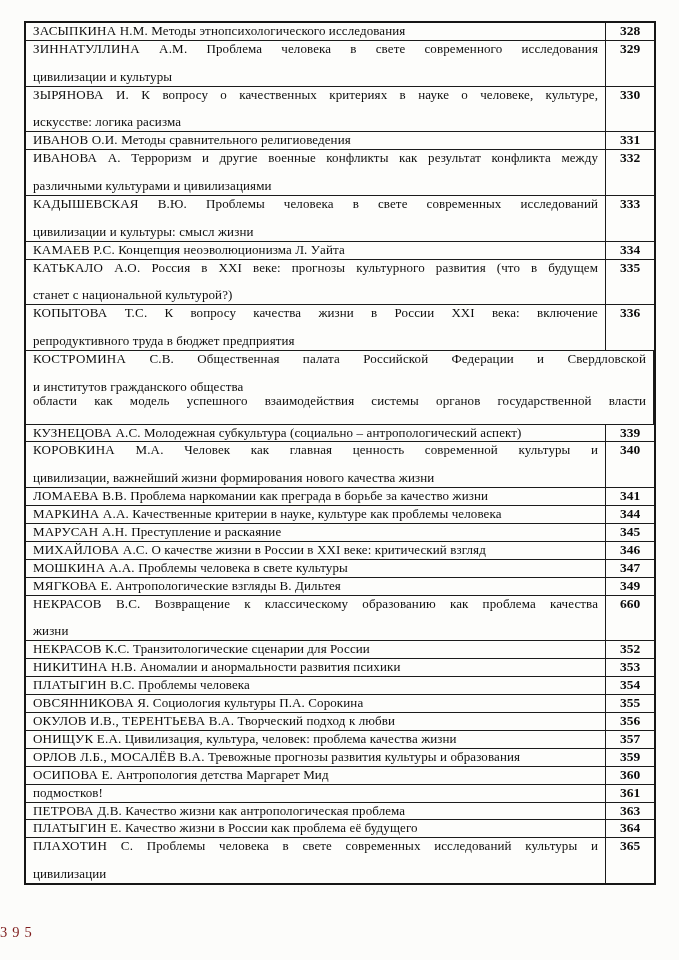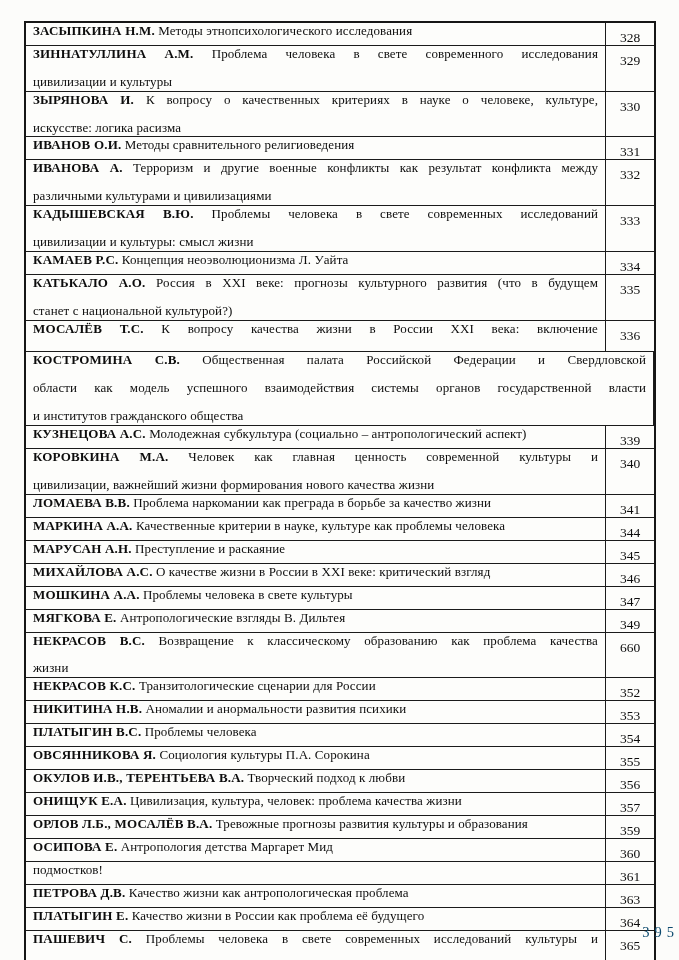--- a/index.html
+++ b/index.html
@@ -50,41 +50,41 @@
   }
   
   .cell-text .line.fill::after {
     content: "";
     display: inline-block;
     width: 100%;
     height: 0;
     vertical-align: top;
   }
   .author {
-    font-weight: bold;
+    font-weight: normal;
     letter-spacing: 0.2px;
   }
   .cell-page {
     flex: 0 0 48px;
     width: 48px;
-    font-weight: normal;
+    font-weight: bold;
     font-size: 13.5px;
     line-height: 14px;
     text-align: center;
-    padding-top: 8px;
+    padding-top: 1px;
   }
   .page-footer {
     position: absolute;
     left: 0;
     right: 0;
     top: 924px;
-    text-align: right;
+    text-align: left;
     font-size: 14.5px;
     letter-spacing: 5px;
-    color: #0c4a6e;
+    color: #7f1d1d;
   }
 </style>
 </head>
 <body>
 
 <div class="scan-page">
   <div class="toc-table" id="toc-table">
       <div class="row">
         <div class="cell-text">
           <span class="line"><span class="author">ЗАСЫПКИНА Н.М.</span> Методы этнопсихологического исследования</span>
@@ -133,29 +133,30 @@
       </div>
       <div class="row">
         <div class="cell-text">
           <span class="line fill"><span class="author">КАТЬКАЛО А.О.</span> Россия в XXI веке: прогнозы культурного развития (что в будущем</span>
           <span class="line">станет с национальной культурой?)</span>
         </div>
         <div class="cell-page">335</div>
       </div>
       <div class="row">
         <div class="cell-text">
-          <span class="line fill"><span class="author">МОСАЛЁВ Т.С.</span> К вопросу качества жизни в России XXI века: включение</span>
+          <span class="line fill"><span class="author">КОПЫТОВА Т.С.</span> К вопросу качества жизни в России XXI века: включение</span>
+          <span class="line">репродуктивного труда в бюджет предприятия</span>
         </div>
         <div class="cell-page">336</div>
       </div>
       <div class="row">
         <div class="cell-text">
           <span class="line fill"><span class="author">КОСТРОМИНА С.В.</span> Общественная палата Российской Федерации и Свердловской</span>
+          <span class="line">и институтов гражданского общества</span>
           <span class="line fill">области как модель успешного взаимодействия системы органов государственной власти</span>
-          <span class="line">и институтов гражданского общества</span>
         </div>
       </div>
       <div class="row">
         <div class="cell-text">
           <span class="line"><span class="author">КУЗНЕЦОВА А.С.</span> Молодежная субкультура (социально – антропологический аспект)</span>
         </div>
         <div class="cell-page">339</div>
       </div>
       <div class="row">
         <div class="cell-text">
@@ -268,20 +269,20 @@
         <div class="cell-page">363</div>
       </div>
       <div class="row">
         <div class="cell-text">
           <span class="line"><span class="author">ПЛАТЫГИН Е.</span> Качество жизни в России как проблема её будущего</span>
         </div>
         <div class="cell-page">364</div>
       </div>
       <div class="row">
         <div class="cell-text">
-          <span class="line fill"><span class="author">ПАШЕВИЧ С.</span> Проблемы человека в свете современных исследований культуры и</span>
+          <span class="line fill"><span class="author">ПЛАХОТИН С.</span> Проблемы человека в свете современных исследований культуры и</span>
           <span class="line">цивилизации</span>
         </div>
         <div class="cell-page">365</div>
       </div>
     </div>
   <div class="page-footer">395</div>
 </div>
 
 </body></html>

